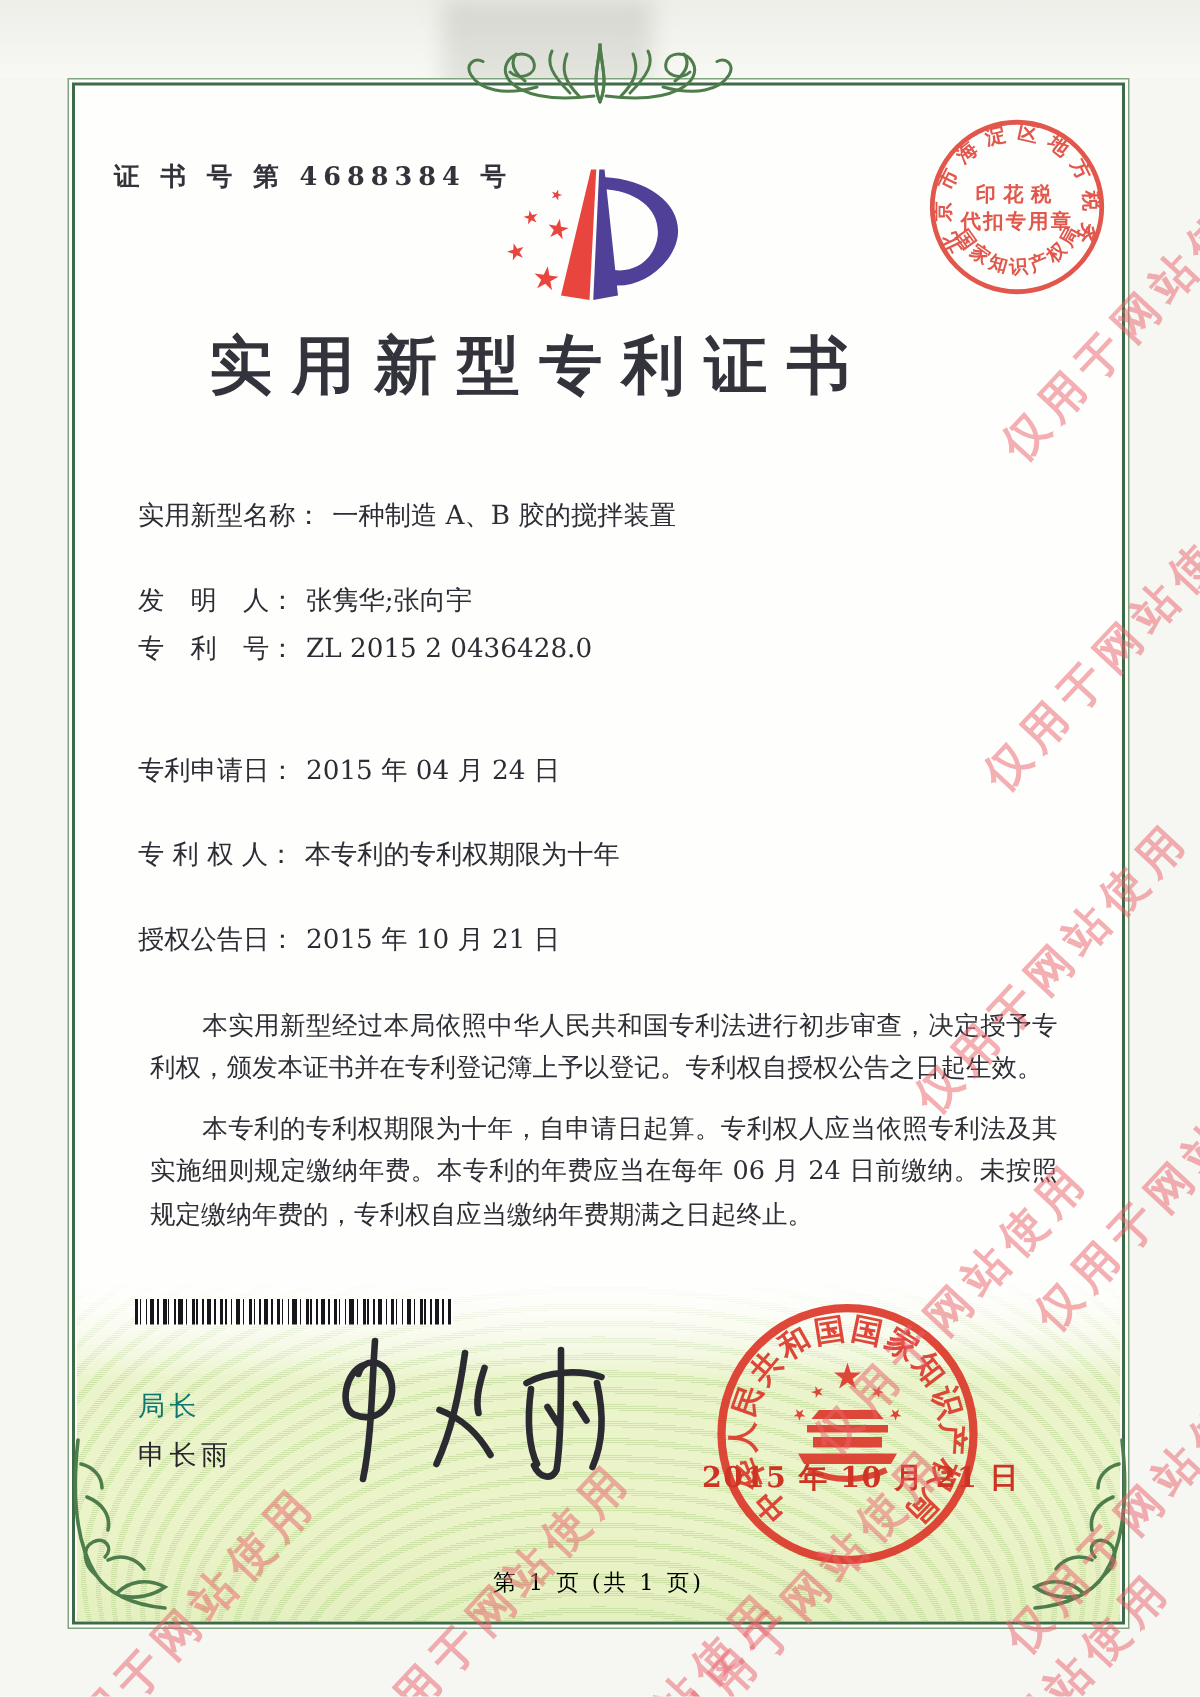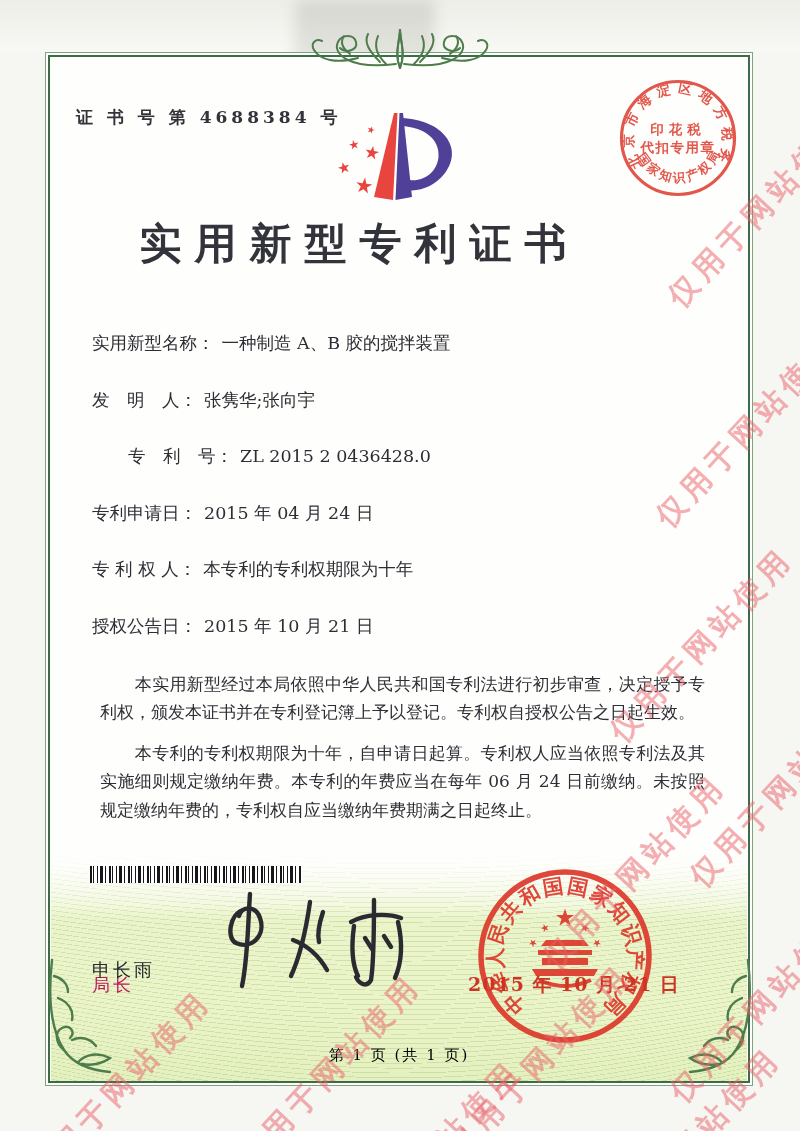--- a/index.html
+++ b/index.html
@@ -38,34 +38,34 @@
   .cert-number{
     position:absolute;left:76px;top:106px;font-size:17px;letter-spacing:4px;color:#33333b;font-weight:bold;
   }
   .logo{position:absolute;left:323px;top:110px;}
   .cert-title{
     position:absolute;left:45px;top:216px;width:616px;text-align:center;
     font-size:42px;font-weight:600;letter-spacing:13px;color:#33333c;text-indent:13px;
   }
   .field-row{position:absolute;left:92px;font-size:17.5px;color:#2d2d35;white-space:nowrap;}
   .field-row .f-val{margin-left:7px;}
-  .fr0{top:331px;text-align:center;} .fr1{top:388px;} .fr2{top:444px;margin-left:36px;} .fr3{top:501px;} .fr4{top:557px;} .fr5{top:614px;}
+  .fr0{top:331px;text-align:center;} .fr1{top:388px;} .fr2{top:420px;} .fr3{top:501px;} .fr4{top:557px;} .fr5{top:614px;}
   .body-text{
     position:absolute;left:88px;top:658px;width:629px;
     font-size:17px;line-height:28.4px;color:#2e2e36;
   }
   .body-text p{margin:12px;text-indent:2.05em;text-align:justify;}
   .barcode{
     position:absolute;left:90px;top:866px;width:212px;height:17px;
     background:repeating-linear-gradient(90deg,
       #15151a 0 2px,#fff 2px 3px,#15151a 3px 4px,#fff 4px 7px,
       #15151a 7px 8px,#fff 8px 10px,#15151a 10px 13px,#fff 13px 15px,
       #15151a 15px 16px,#fff 16px 19px);
   }
-  .signer-title{position:absolute;left:92px;top:925px;font-size:18px;letter-spacing:3px;color:#be185d;margin-top:48px;}
+  .signer-title{position:absolute;left:92px;top:925px;font-size:18px;letter-spacing:3px;color:#0f766e;}
   .signer-name{position:absolute;left:92px;top:958px;font-size:18px;letter-spacing:3px;color:#26262c;}
   .signature{position:absolute;left:213px;top:890px;}
   .seal{position:absolute;left:473px;top:864px;opacity:.93;}
   .seal-date{
     position:absolute;left:468px;top:972px;width:194px;text-align:center;
     font-size:19px;font-weight:bold;color:#ce3424;letter-spacing:1px;white-space:nowrap;
   }
   .tax-stamp{position:absolute;left:617px;top:77px;opacity:.9;}
   .footer-page{
     position:absolute;left:45px;top:1046px;width:708px;text-align:center;

